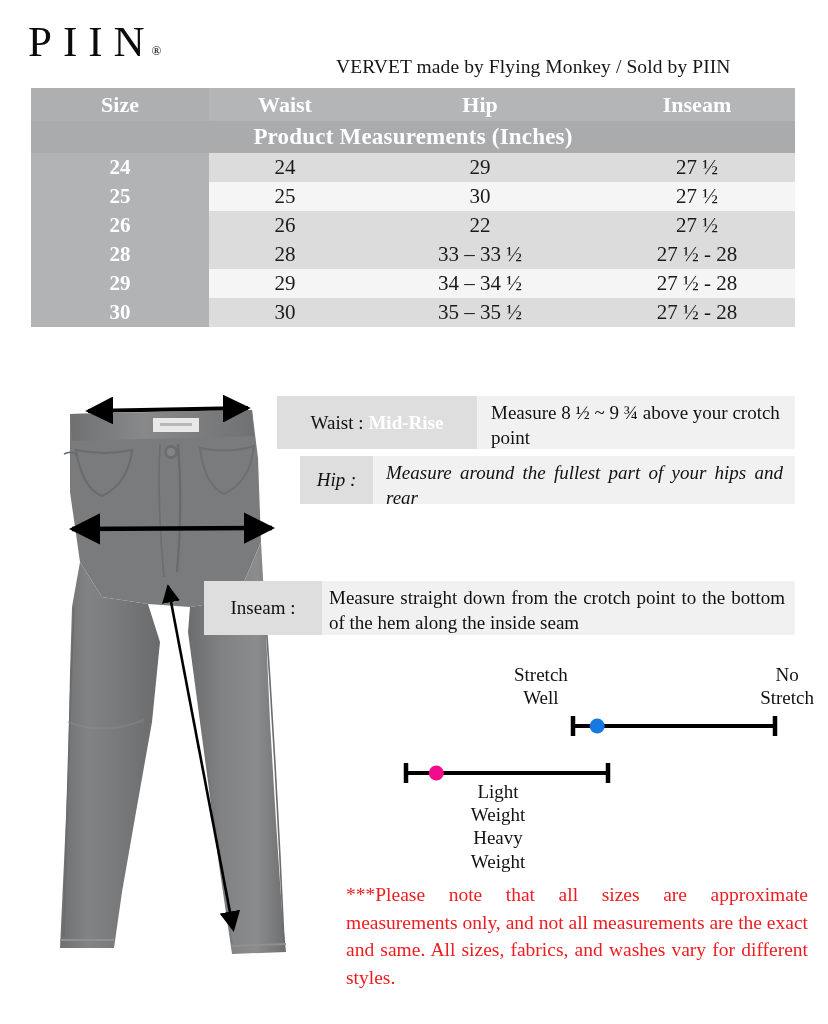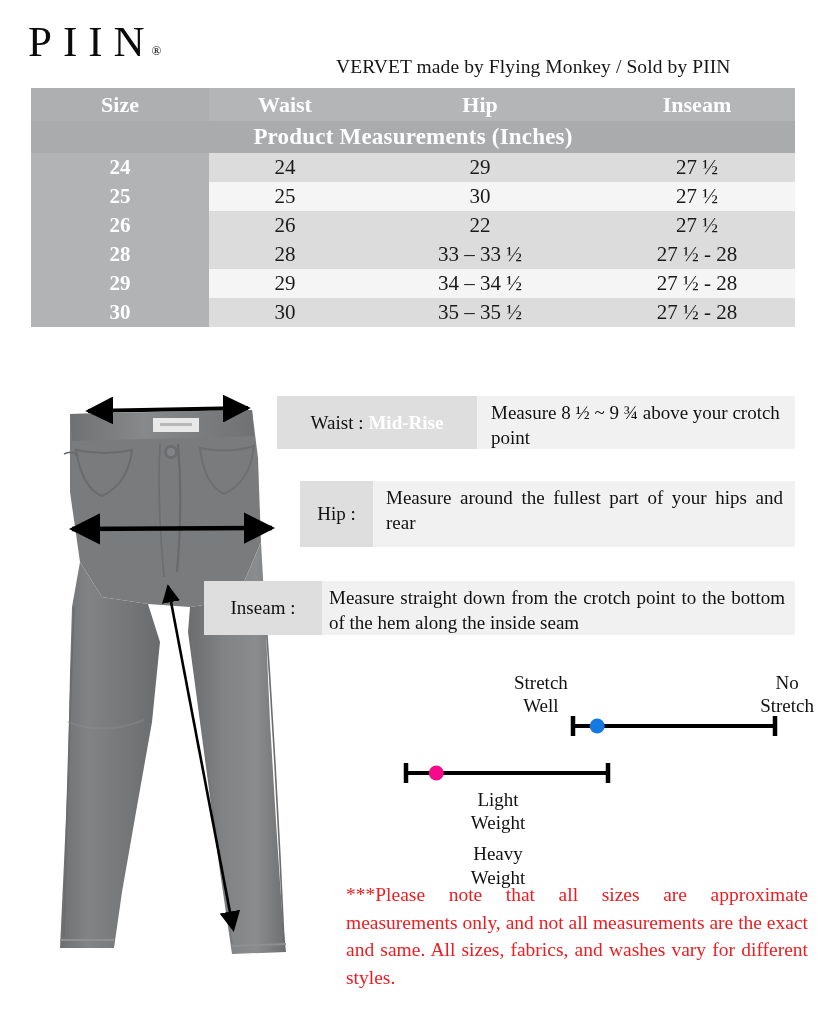--- a/index.html
+++ b/index.html
@@ -144,21 +144,21 @@
   .mid-rise {
     color: #ffffff;
     font-weight: bold;
     margin-left: 5px;
   }
 
   #callout-waist { left: 277px; top: 396px; width: 518px; height: 53px; }
   #callout-waist .callout-label { width: 200px; }
   #callout-waist .callout-text { width: 318px; padding: 4px 12px 4px 14px; }
 
-  #callout-hip { left: 300px; top: 481px; width: 495px; height: 66px; }
+  #callout-hip { left: 300px; top: 456px; width: 495px; height: 48px; font-style: italic; }
   #callout-hip .callout-label { width: 73px; }
   #callout-hip .callout-text { width: 422px; padding: 4px 12px 14px 13px; text-align: justify; }
   #callout-hip .callout-text span { text-align: justify; }
 
   #callout-inseam { left: 204px; top: 581px; width: 591px; height: 54px; }
   #callout-inseam .callout-label { width: 118px; }
   #callout-inseam .callout-text { width: 473px; padding: 4px 10px 4px 7px; }
   #callout-inseam .callout-text span { text-align: justify; }
 
   
@@ -168,21 +168,20 @@
     width: 100%;
     display: flex;
     justify-content: space-between;
   }
   .scale-label {
     font-size: 19px;
     line-height: 1.22;
     text-align: center;
     color: #111111;
     white-space: nowrap;
-    margin-top: 8px;
   }
   .scale-svg { position: absolute; display: block; }
 
   #scale-stretch { left: 508px; top: 663px; width: 312px; height: 78px; }
   #scale-stretch .scale-labels { left: 0; top: 0; padding: 0 6px; }
   #scale-stretch .scale-svg { left: 60px; top: 50px; }
 
   #scale-weight { left: 368px; top: 760px; width: 260px; height: 80px; }
   #scale-weight .scale-svg { left: 33px; top: 0px; }
   #scale-weight .scale-labels { left: 0; top: 20px; padding: 0 2px; flex-direction: column; }

